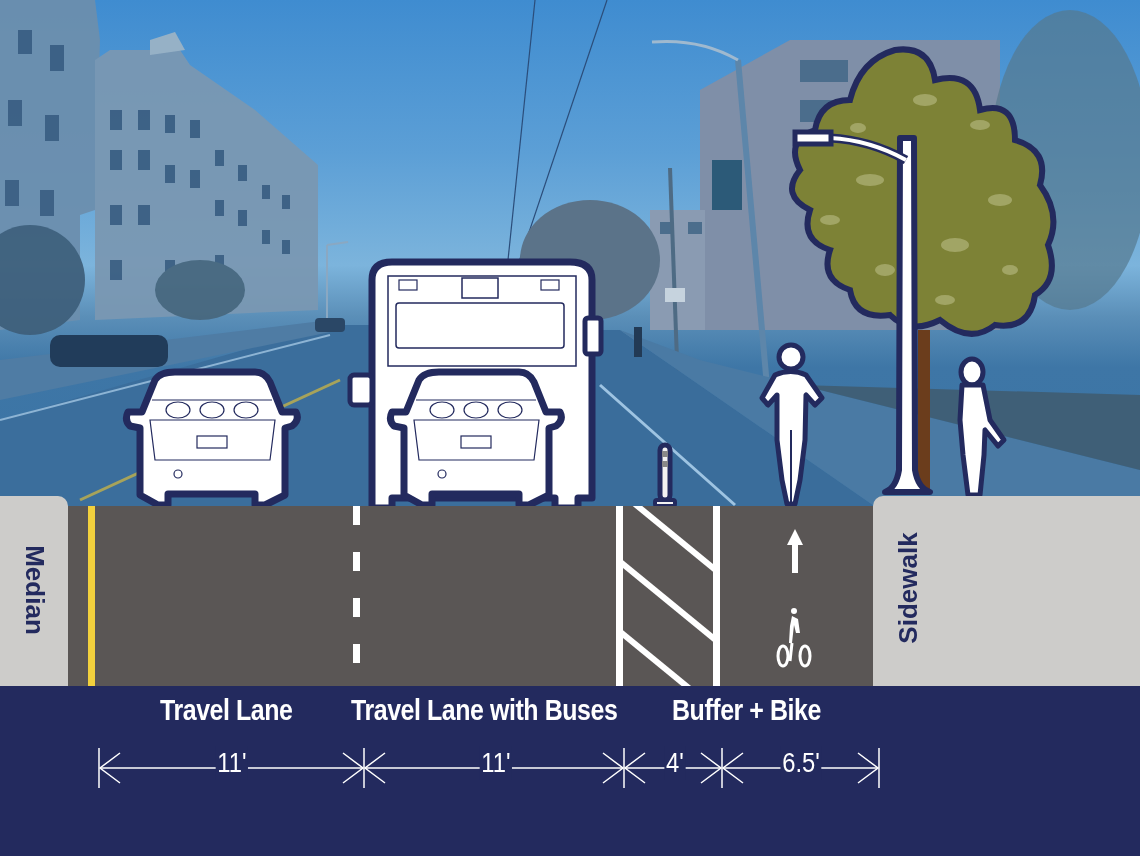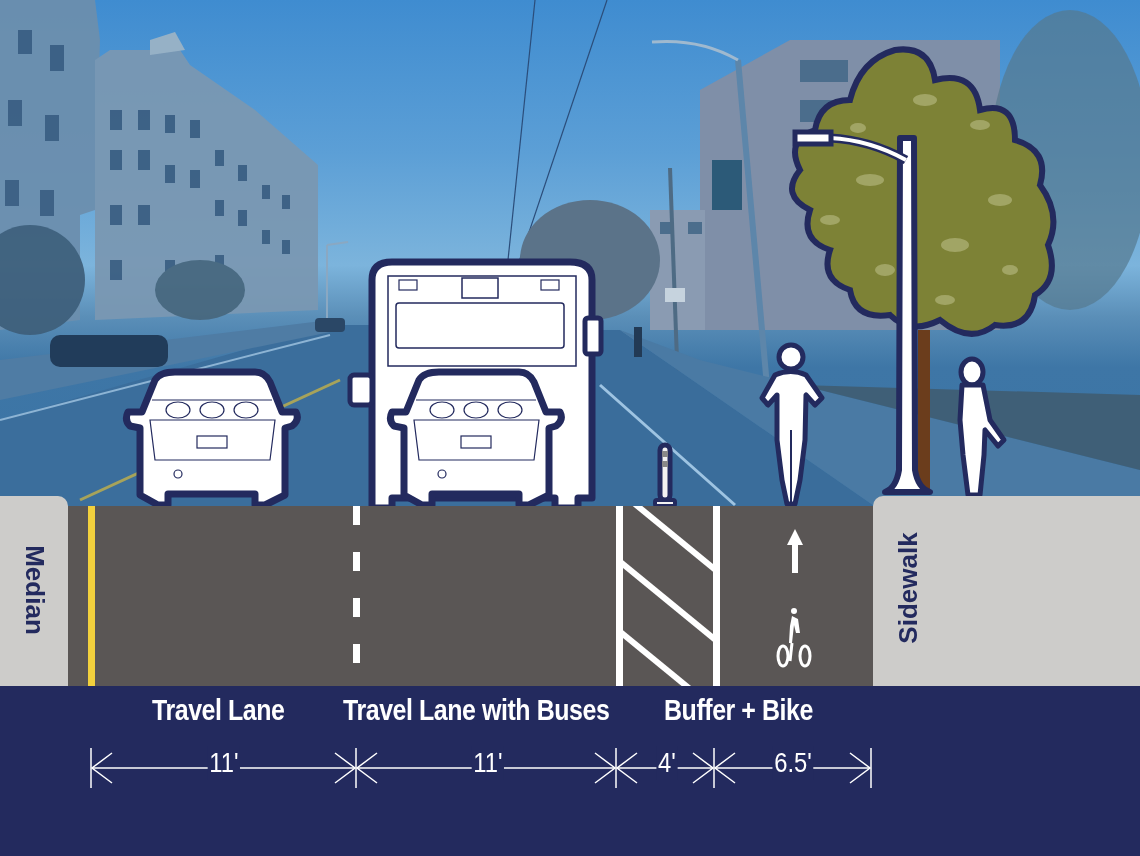--- a/index.html
+++ b/index.html
@@ -23,21 +23,21 @@
     .buffer-left { position: absolute; left: 616px; top: 0; width: 7px; height: 180px; background: #fff; }
     .buffer-right { position: absolute; left: 713px; top: 0; width: 7px; height: 180px; background: #fff; }
     .hatch { position: absolute; left: 623px; top: 0; width: 90px; height: 180px; overflow: hidden; }
 
     .vert-label { position: absolute; color: #232a5e; font-weight: 700; font-size: 26px; letter-spacing: 0px;
       white-space: nowrap; font-family: "Liberation Sans", sans-serif; transform-origin: center center; }
     .median-label { left: 34px; top: 590px; transform: translate(-50%, -50%) rotate(90deg); }
     .sidewalk-label { left: 908px; top: 588px; transform: translate(-50%, -50%) rotate(-90deg); }
 
     
-    .banner { position: absolute; left: 0; top: 686px; width: 964px; height: 170px; background: #232a5e; }
+    .banner { position: absolute; left: 8px; top: 686px; width: 964px; height: 170px; background: #232a5e; }
     .lane-title { position: absolute; top: 8px; color: #fff; font-weight: 700; font-size: 29px;
       font-family: "Liberation Sans", sans-serif; white-space: nowrap; transform: scaleX(0.86); transform-origin: left top; letter-spacing: -0.5px; }
     .dim-text { position: absolute; top: 2px; color: #fff; font-size: 28px; font-family: "Liberation Sans", sans-serif;
       background: #232a5e; padding: 0 2px; transform: translateX(-50%) scaleX(0.85); white-space: nowrap; line-height: 34px; }
   </style>
 </head>
 <body>
 
 <div class="scene">
   <svg width="1140" height="510" viewBox="0 0 1140 510">

